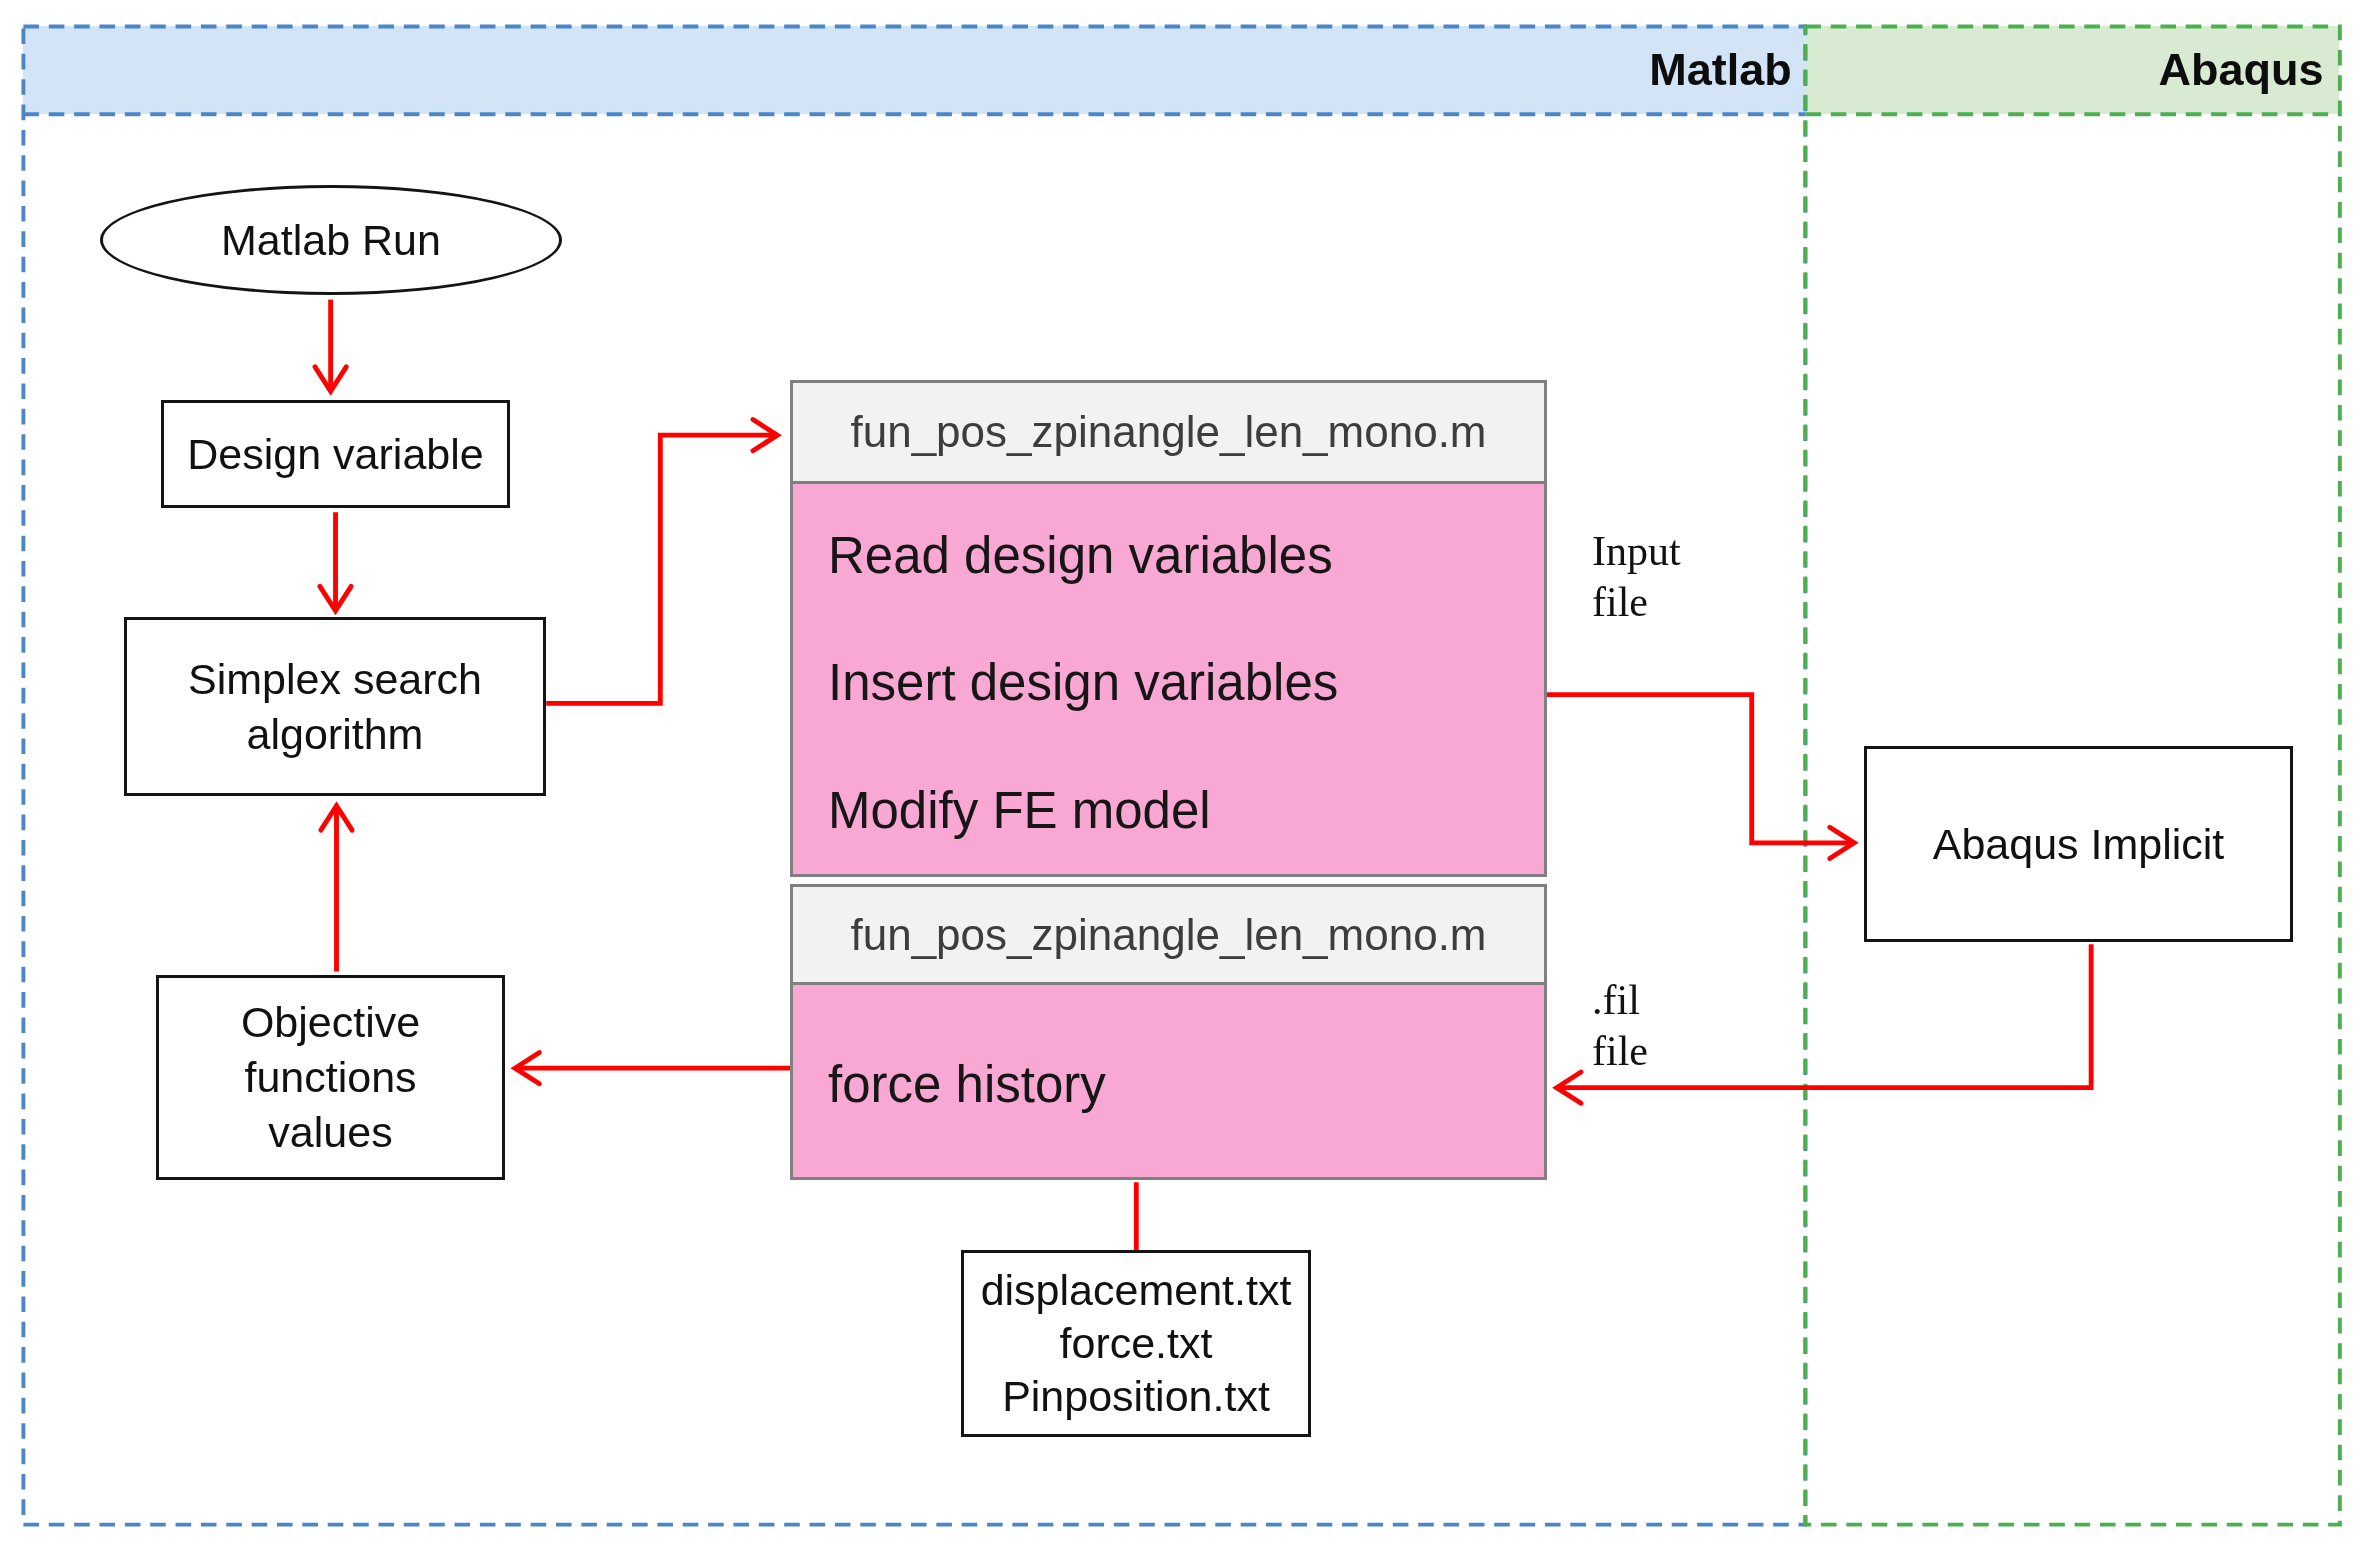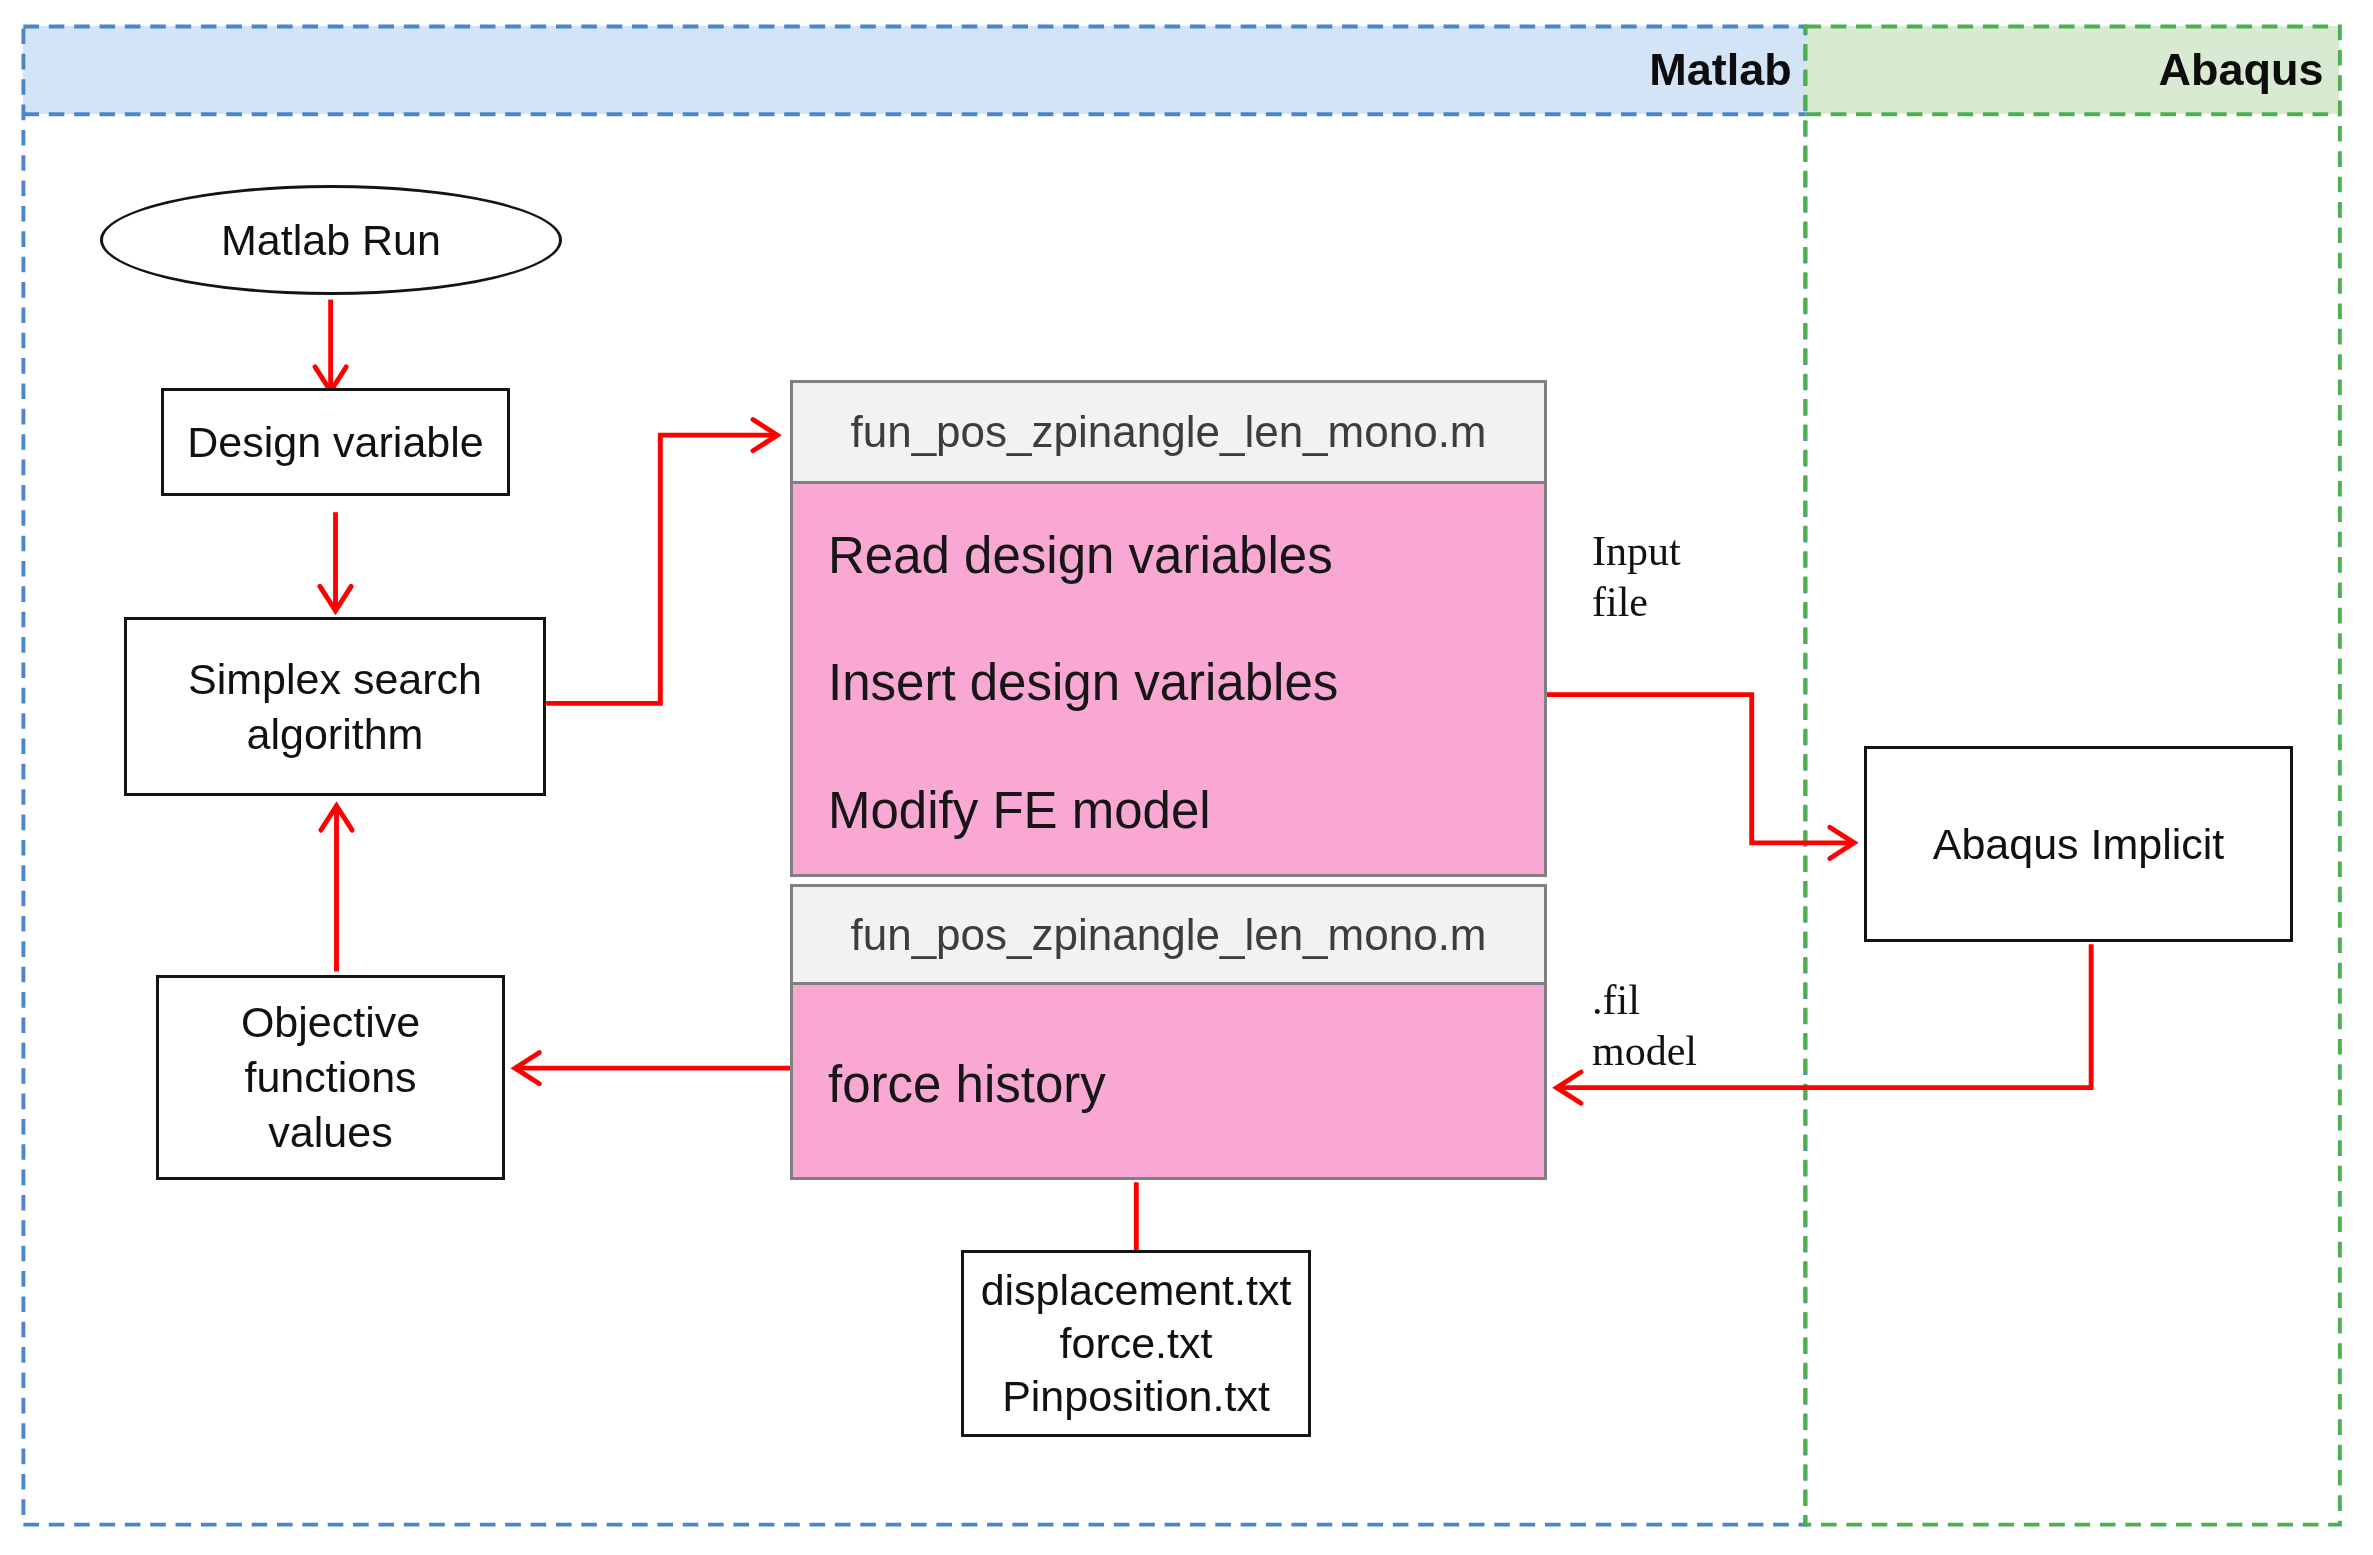--- a/index.html
+++ b/index.html
@@ -142,21 +142,21 @@
     <path class="arrow" d="M1586,712 H1796 V864 H1901" marker-end="url(#ah)"></path>
     <path class="arrow" d="M2144,968 V1115 H1596" marker-end="url(#ah)"></path>
     <path class="arrow" d="M810,1095 H528" marker-end="url(#ah)"></path>
     <path class="arrow" d="M1165,1212 V1317" marker-end="url(#ah)"></path>
   </svg>
 
   <div class="node ellipse" style="left:100px;top:185px;width:462px;height:110px;">
     <span>Matlab Run</span>
   </div>
 
-  <div class="node" style="left:161px;top:388px;width:349px;height:108px;">
+  <div class="node" style="left:161px;top:400px;width:349px;height:108px;">
     <span>Design variable</span>
   </div>
 
   <div class="node" style="left:124px;top:617px;width:422px;height:179px;">
     <span class="prewrap">Simplex search
 algorithm</span>
   </div>
 
   <div class="node" style="left:156px;top:975px;width:349px;height:205px;">
     <span class="prewrap">Objective
@@ -190,16 +190,16 @@
 Pinposition.txt</span>
   </div>
 
   <div class="node" style="left:1864px;top:746px;width:429px;height:196px;">
     <span>Abaqus Implicit</span>
   </div>
 
   <div class="edge-label prewrap" style="left:1592px;top:526px;">Input
 file</div>
   <div class="edge-label prewrap" style="left:1592px;top:975px;">.fil
-model</div>
+file</div>
 
 </div>
 
 
 </body></html>

